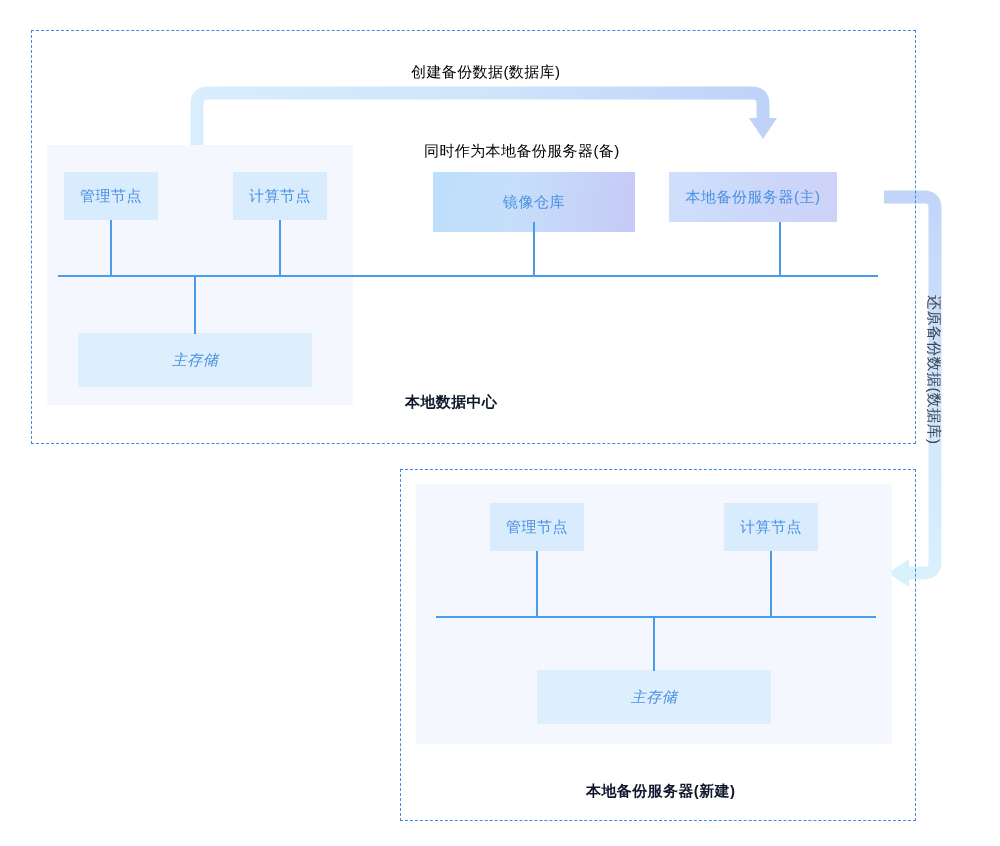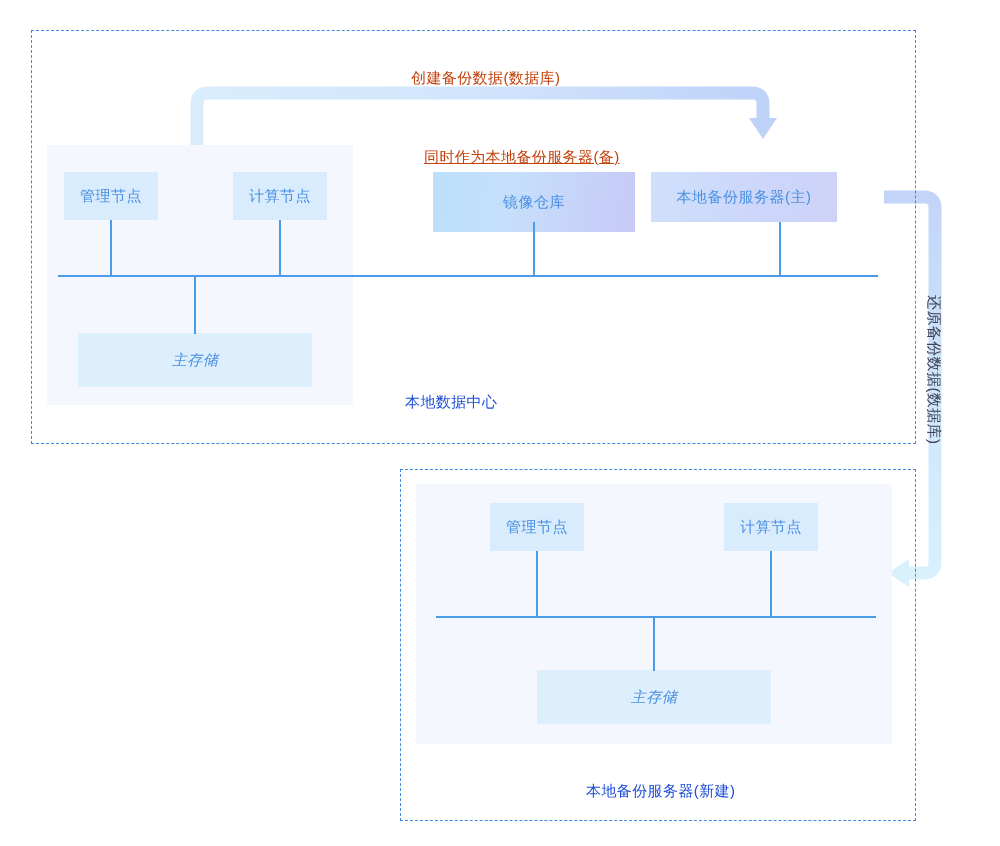--- a/index.html
+++ b/index.html
@@ -51,21 +51,21 @@
   }
   .node.plain   { background: #d9ecfd; }
   .node.store   { background: #ddeefd; font-style: italic; }
   .node.gradblue{ background: linear-gradient(100deg, #bcdffb 0%, #c6dffb 40%, #c6c9f6 100%); }
   .node.gradviolet { background: linear-gradient(100deg, #cfe0fb 0%, #ccd6fa 60%, #cfd2f8 100%); }
 
   
   #node-mgmt-top  { left: 64px;  top: 172px; width: 94px;  height: 48px; }
   #node-comp-top  { left: 233px; top: 172px; width: 94px;  height: 48px; }
   #node-registry  { left: 433px; top: 172px; width: 202px; height: 60px; }
-  #node-backup    { left: 651px; top: 172px; width: 186px; height: 50px; }
+  #node-backup    { left: 669px; top: 172px; width: 168px; height: 50px; }
   #node-store-top { left: 78px;  top: 333px; width: 234px; height: 54px; }
 
   
   #node-mgmt-bot  { left: 490px; top: 503px; width: 94px;  height: 48px; }
   #node-comp-bot  { left: 724px; top: 503px; width: 94px;  height: 48px; }
   #node-store-bot { left: 537px; top: 670px; width: 234px; height: 54px; }
 
   
   .hline {
     position: absolute;
@@ -90,25 +90,25 @@
   #v-comp-bot    { left: 770px; top: 551px; height: 66px; }
   #v-store-bot   { left: 653px; top: 617px; height: 54px; }
 
   
   .caption {
     position: absolute;
     font-size: 15px;
     white-space: nowrap;
     letter-spacing: .4px;
   }
-  .caption.dark  { color: #c2410c; margin-top: 6px; }
-  .caption.blue  { color: #1d4ed8; font-weight: normal; }
+  .caption.dark  { color: #000000; }
+  .caption.blue  { color: #0f172a; font-weight: bold; }
 
   #cap-create    { left: 411px; top: 63px;  }
-  #cap-alsobak   { left: 424px; top: 142px; text-decoration: underline; }
+  #cap-alsobak   { left: 424px; top: 142px; }
   #cap-dc-top    { left: 405px; top: 393px; }
   #cap-dc-bottom { left: 586px; top: 782px; }
 
   #cap-restore {
     left: 943px;
     top: 295px;
     color: #3c4253;
     transform: rotate(90deg);
     transform-origin: left top;
     font-size: 15px;

